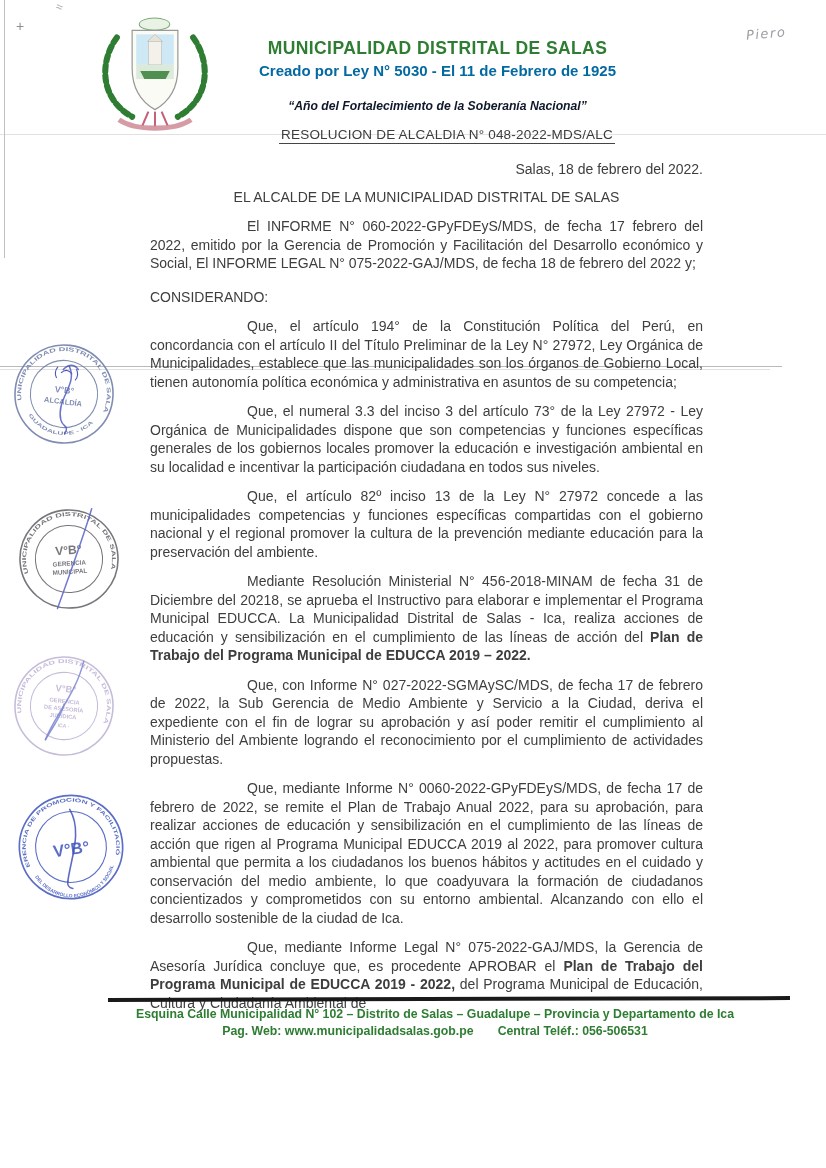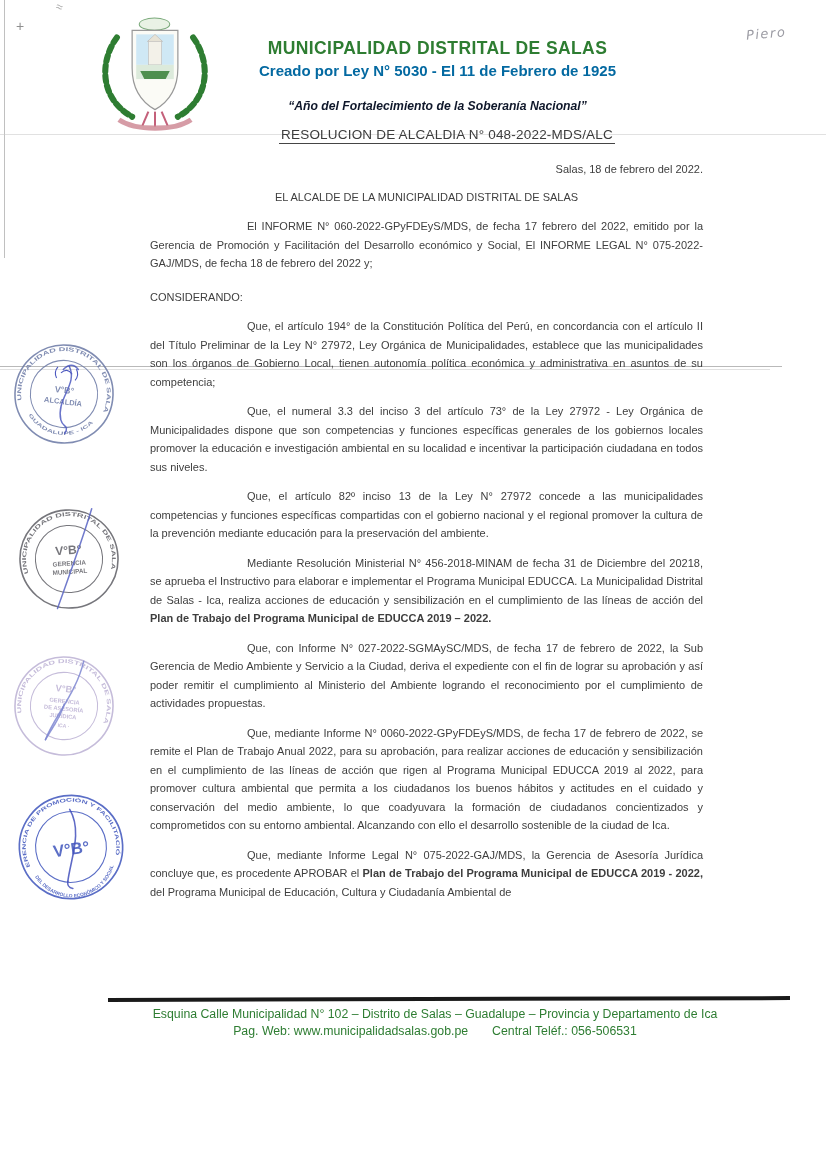--- a/index.html
+++ b/index.html
@@ -19,36 +19,36 @@
   
   .logo{position:absolute;left:86px;top:12px;width:138px;height:122px;}
   .hdr{position:absolute;left:150px;top:38px;width:575px;text-align:center;}
   .hdr .org{font-size:17.5px;font-weight:bold;letter-spacing:.4px;}
   .hdr .law{font-size:15px;font-weight:bold;margin-top:3px;}
   .hdr .motto{font-size:12.2px;font-weight:bold;font-style:italic;color:#0f172a;margin-top:20px;}
   .hdr .resol{display:inline-block;font-size:13.5px;color:#3c3c3c;margin-top:14px;
               border-bottom:1.6px solid #454545;padding:0 2px 1px 2px;letter-spacing:.2px;margin-left:19px;}
 
   
-  .docbody{position:absolute;left:150px;top:160px;width:553px;font-size:11px;line-height:18.5px;
+  .docbody{position:absolute;left:150px;top:160px;width:553px;font-size:14px;line-height:18.5px;
            text-align:justify;color:#3e3e3e;}
   .docbody p{margin:0;}
   .date{text-align:right;}
   .issuer{margin-top:9px !important;text-align:center;}
   .sec-label{margin-top:15px !important;margin-left:97px;text-align:left;}
   .para{margin-top:11px !important;text-indent:97px;}
   .para b{font-weight:bold;}
 
   
   .stamp{position:absolute;}
 
   
   .rule{position:absolute;left:108px;top:997px;width:682px;height:4px;background:#1a1a1a;transform:rotate(-.15deg);}
   .footer{position:absolute;left:95px;top:1006px;width:680px;text-align:center;
-          font-weight:normal;font-size:12.3px;line-height:17px;}
+          font-weight:bold;font-size:12.3px;line-height:17px;}
   .footer .l2{display:flex;justify-content:center;gap:24px;}
 </style>
 </head>
 <body>
 
 <div class="page">
 
   <div class="edge-line"></div>
   <div class="art-h2"></div>
   <div class="art-h1"></div>

